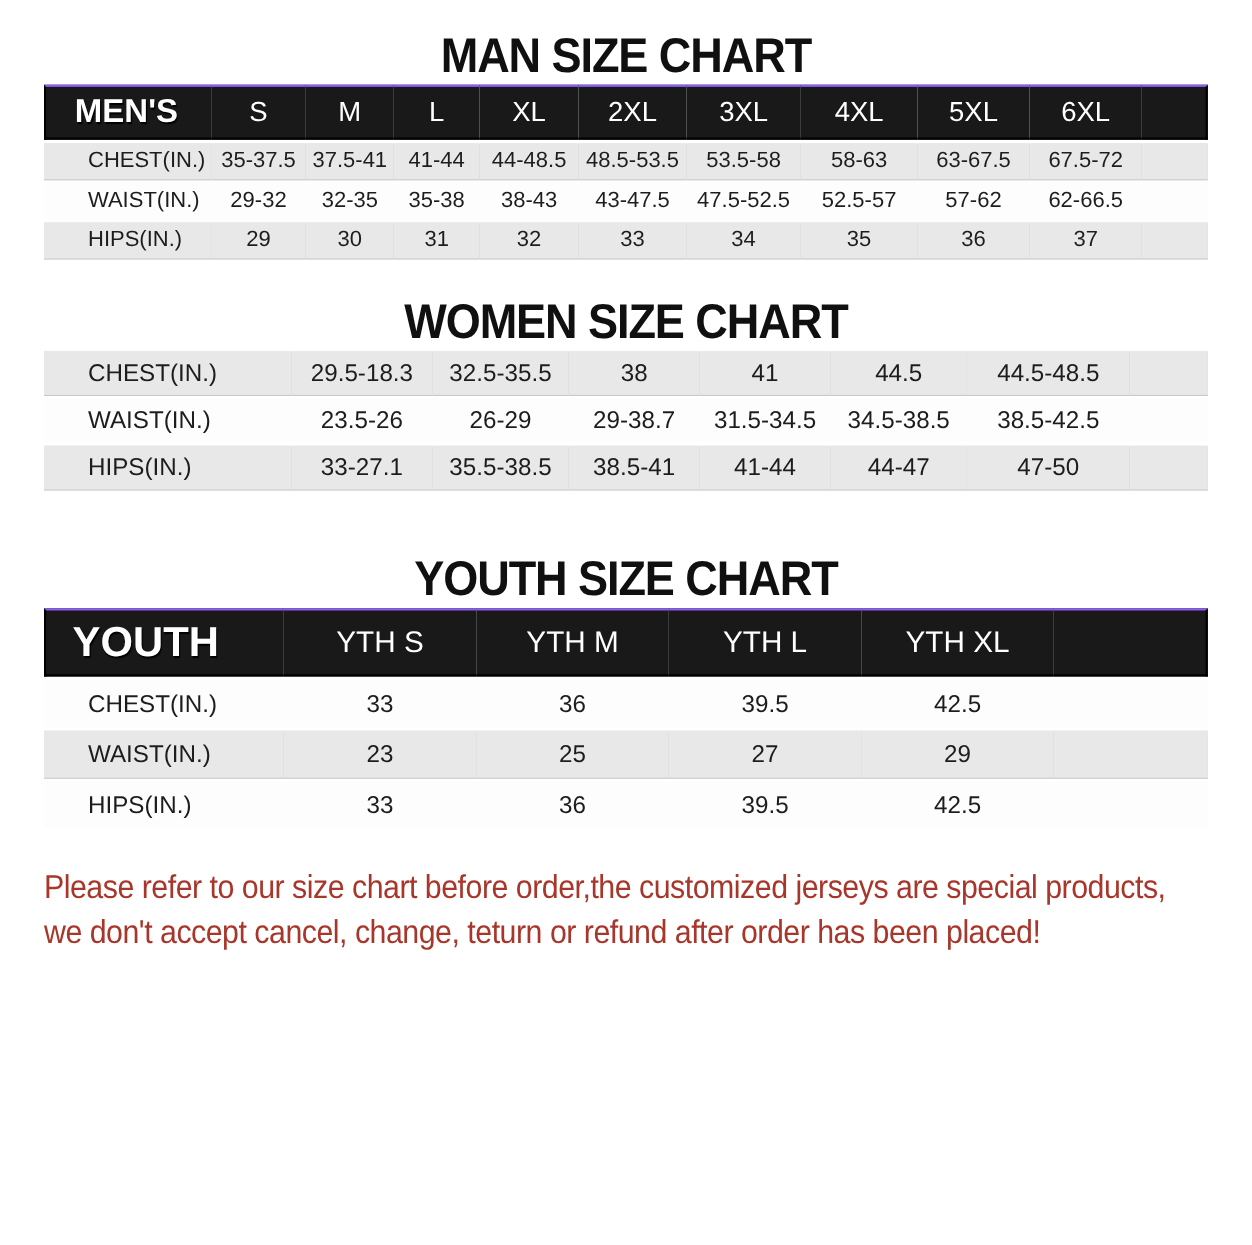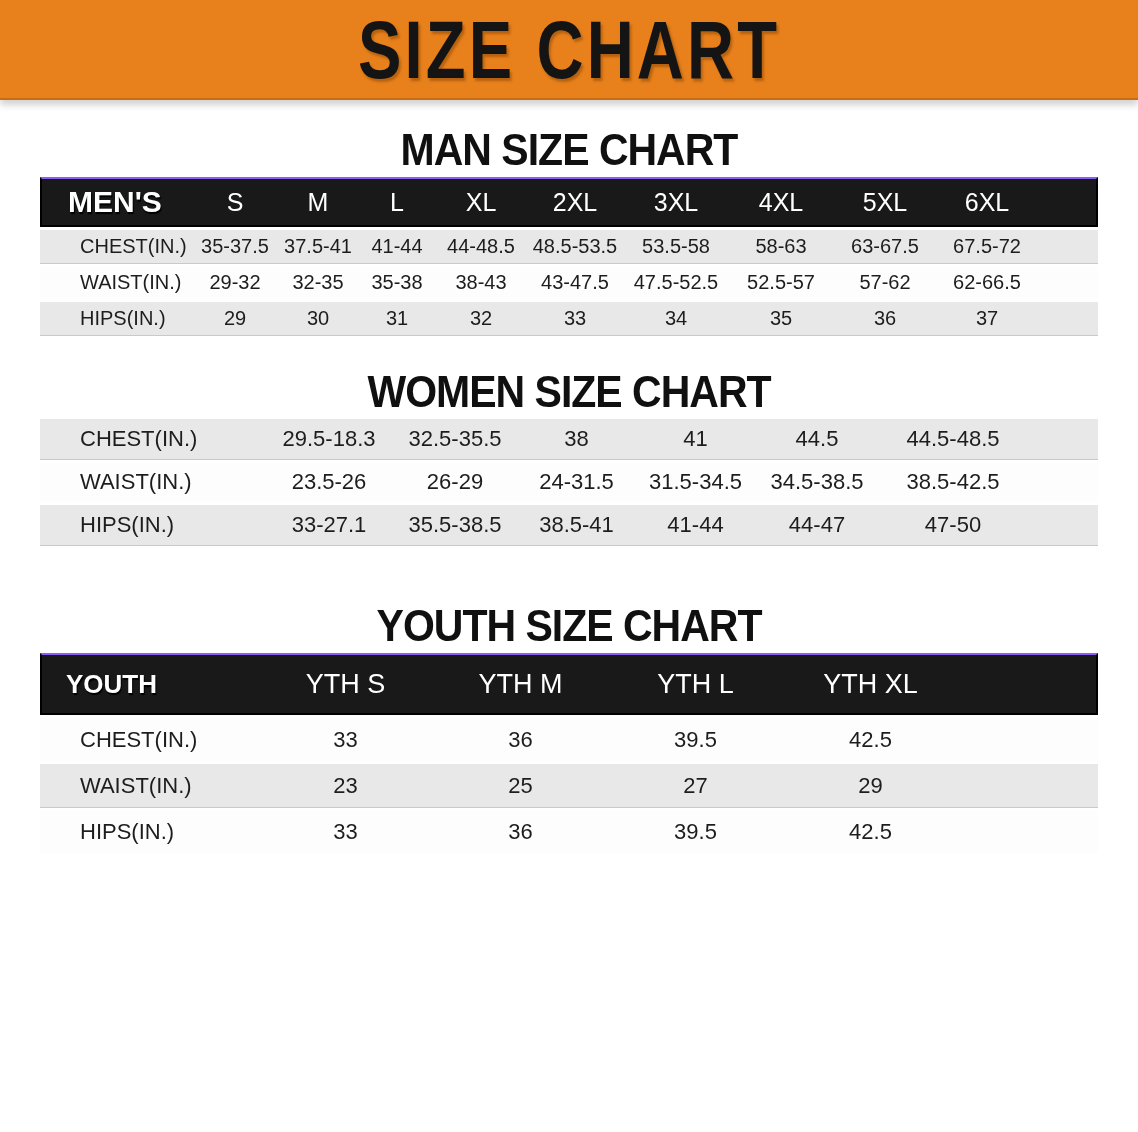--- a/index.html
+++ b/index.html
@@ -78,21 +78,21 @@
     padding-left: 26px;
     font-weight: 800;
     text-shadow: 1px 2px 1px #000;
     white-space: nowrap;
   }
   .t-men   tr.hdr th { height: 44px; font-size: 25px; }
   .t-women tr.hdr th { height: 54px; font-size: 27px; }
   .t-youth tr.hdr th { height: 56px; font-size: 27px; }
   .t-men   tr.hdr th.corner { font-size: 30px; }
   .t-women tr.hdr th.corner { font-size: 30px; }
-  .t-youth tr.hdr th.corner { font-size: 26px; padding-left: 24px; }
+  .t-youth tr.hdr th.corner { font-size: 38px; padding-left: 24px; }
 
   td {
     text-align: center;
     vertical-align: middle;
     color: #1d1d1d;
     white-space: nowrap;
   }
   td.row-label {
     text-align: left;
     padding-left: 40px;
@@ -117,23 +117,20 @@
     transform-origin: left center;
     white-space: nowrap;
     letter-spacing: -0.5px;
   }
 </style>
 </head>
 <body>
 
 <div class="page">
 
-  <div class="banner">
-    <div class="banner-title">SIZE CHART</div>
-  </div>
 
   <div class="section-heading hd-men">MAN SIZE CHART</div>
 
   <table class="size-table t-men mt-men">
     <colgroup>
       <col style="width:152px">
         <col style="width:86px">
         <col style="width:80px">
         <col style="width:78px">
       <col style="width:90px">
@@ -221,21 +218,21 @@
       <td>38</td>
       <td>41</td>
       <td>44.5</td>
       <td>44.5-48.5</td>
       <td></td>
     </tr>
     <tr class="row-white">
       <td class="row-label">WAIST(IN.)</td>
       <td>23.5-26</td>
       <td>26-29</td>
-      <td>24-31.5</td>
+      <td>29-38.7</td>
       <td>31.5-34.5</td>
       <td>34.5-38.5</td>
       <td>38.5-42.5</td>
       <td></td>
     </tr>
     <tr class="row-gray">
       <td class="row-label">HIPS(IN.)</td>
       <td>33-27.1</td>
       <td>35.5-38.5</td>
       <td>38.5-41</td>
@@ -287,14 +284,18 @@
       <td class="row-label">HIPS(IN.)</td>
       <td>33</td>
       <td>36</td>
       <td>39.5</td>
       <td>42.5</td>
       <td></td>
     </tr>
   </tbody>
     </table>
 
+  <div class="footer-note">
+    <div class="line">Please refer to our size chart before order,the customized jerseys are special products,</div>
+    <div class="line">we don't accept cancel, change, teturn or refund after order has been placed!</div>
+  </div>
 
 </div>
 
 </body></html>

